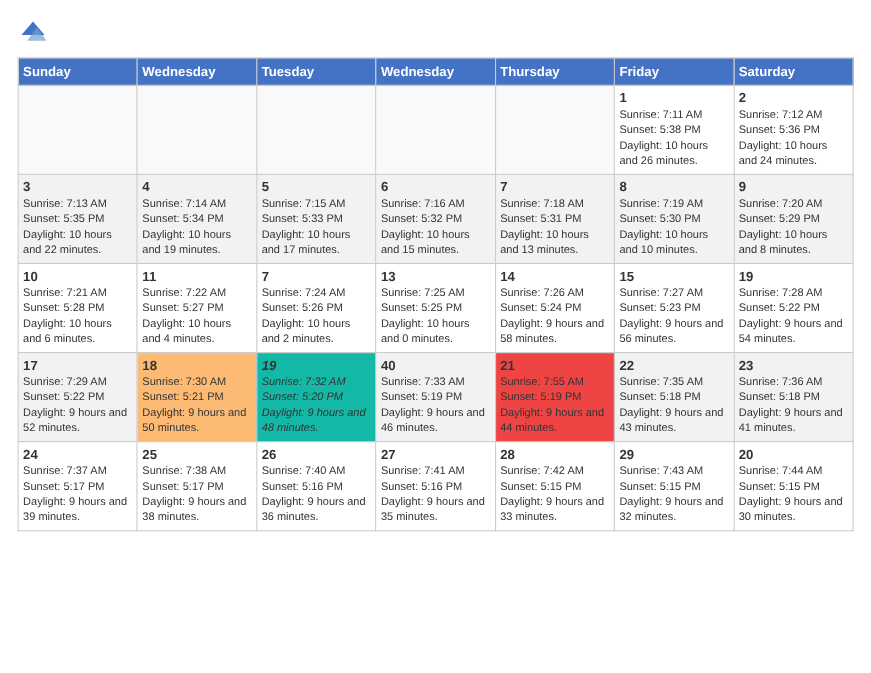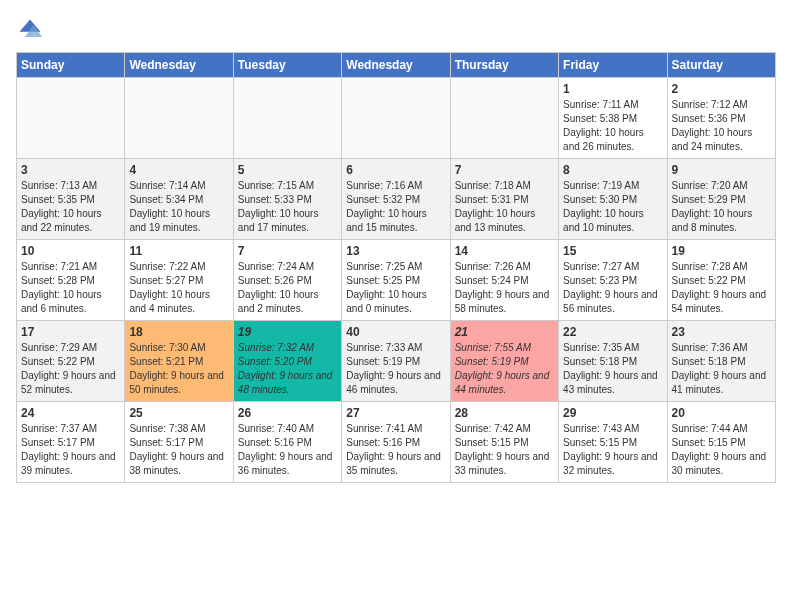--- a/index.html
+++ b/index.html
@@ -274,21 +274,21 @@
 Daylight: 9 hours
 and 48 minutes.</div>
         </td>
         <td style="background-color: rgb(242, 242, 242);">
           <span class="day-num">40</span>
           <div class="day-info">Sunrise: 7:33 AM
 Sunset: 5:19 PM
 Daylight: 9 hours
 and 46 minutes.</div>
         </td>
-        <td style="background-color: #fca5a5; font-style: italic;">
+        <td style="background-color: #ef4444;">
           <span class="day-num">21</span>
           <div class="day-info">Sunrise: 7:55 AM
 Sunset: 5:19 PM
 Daylight: 9 hours
 and 44 minutes.</div>
         </td>
         <td style="background-color: rgb(242, 242, 242);">
           <span class="day-num">22</span>
           <div class="day-info">Sunrise: 7:35 AM
 Sunset: 5:18 PM

